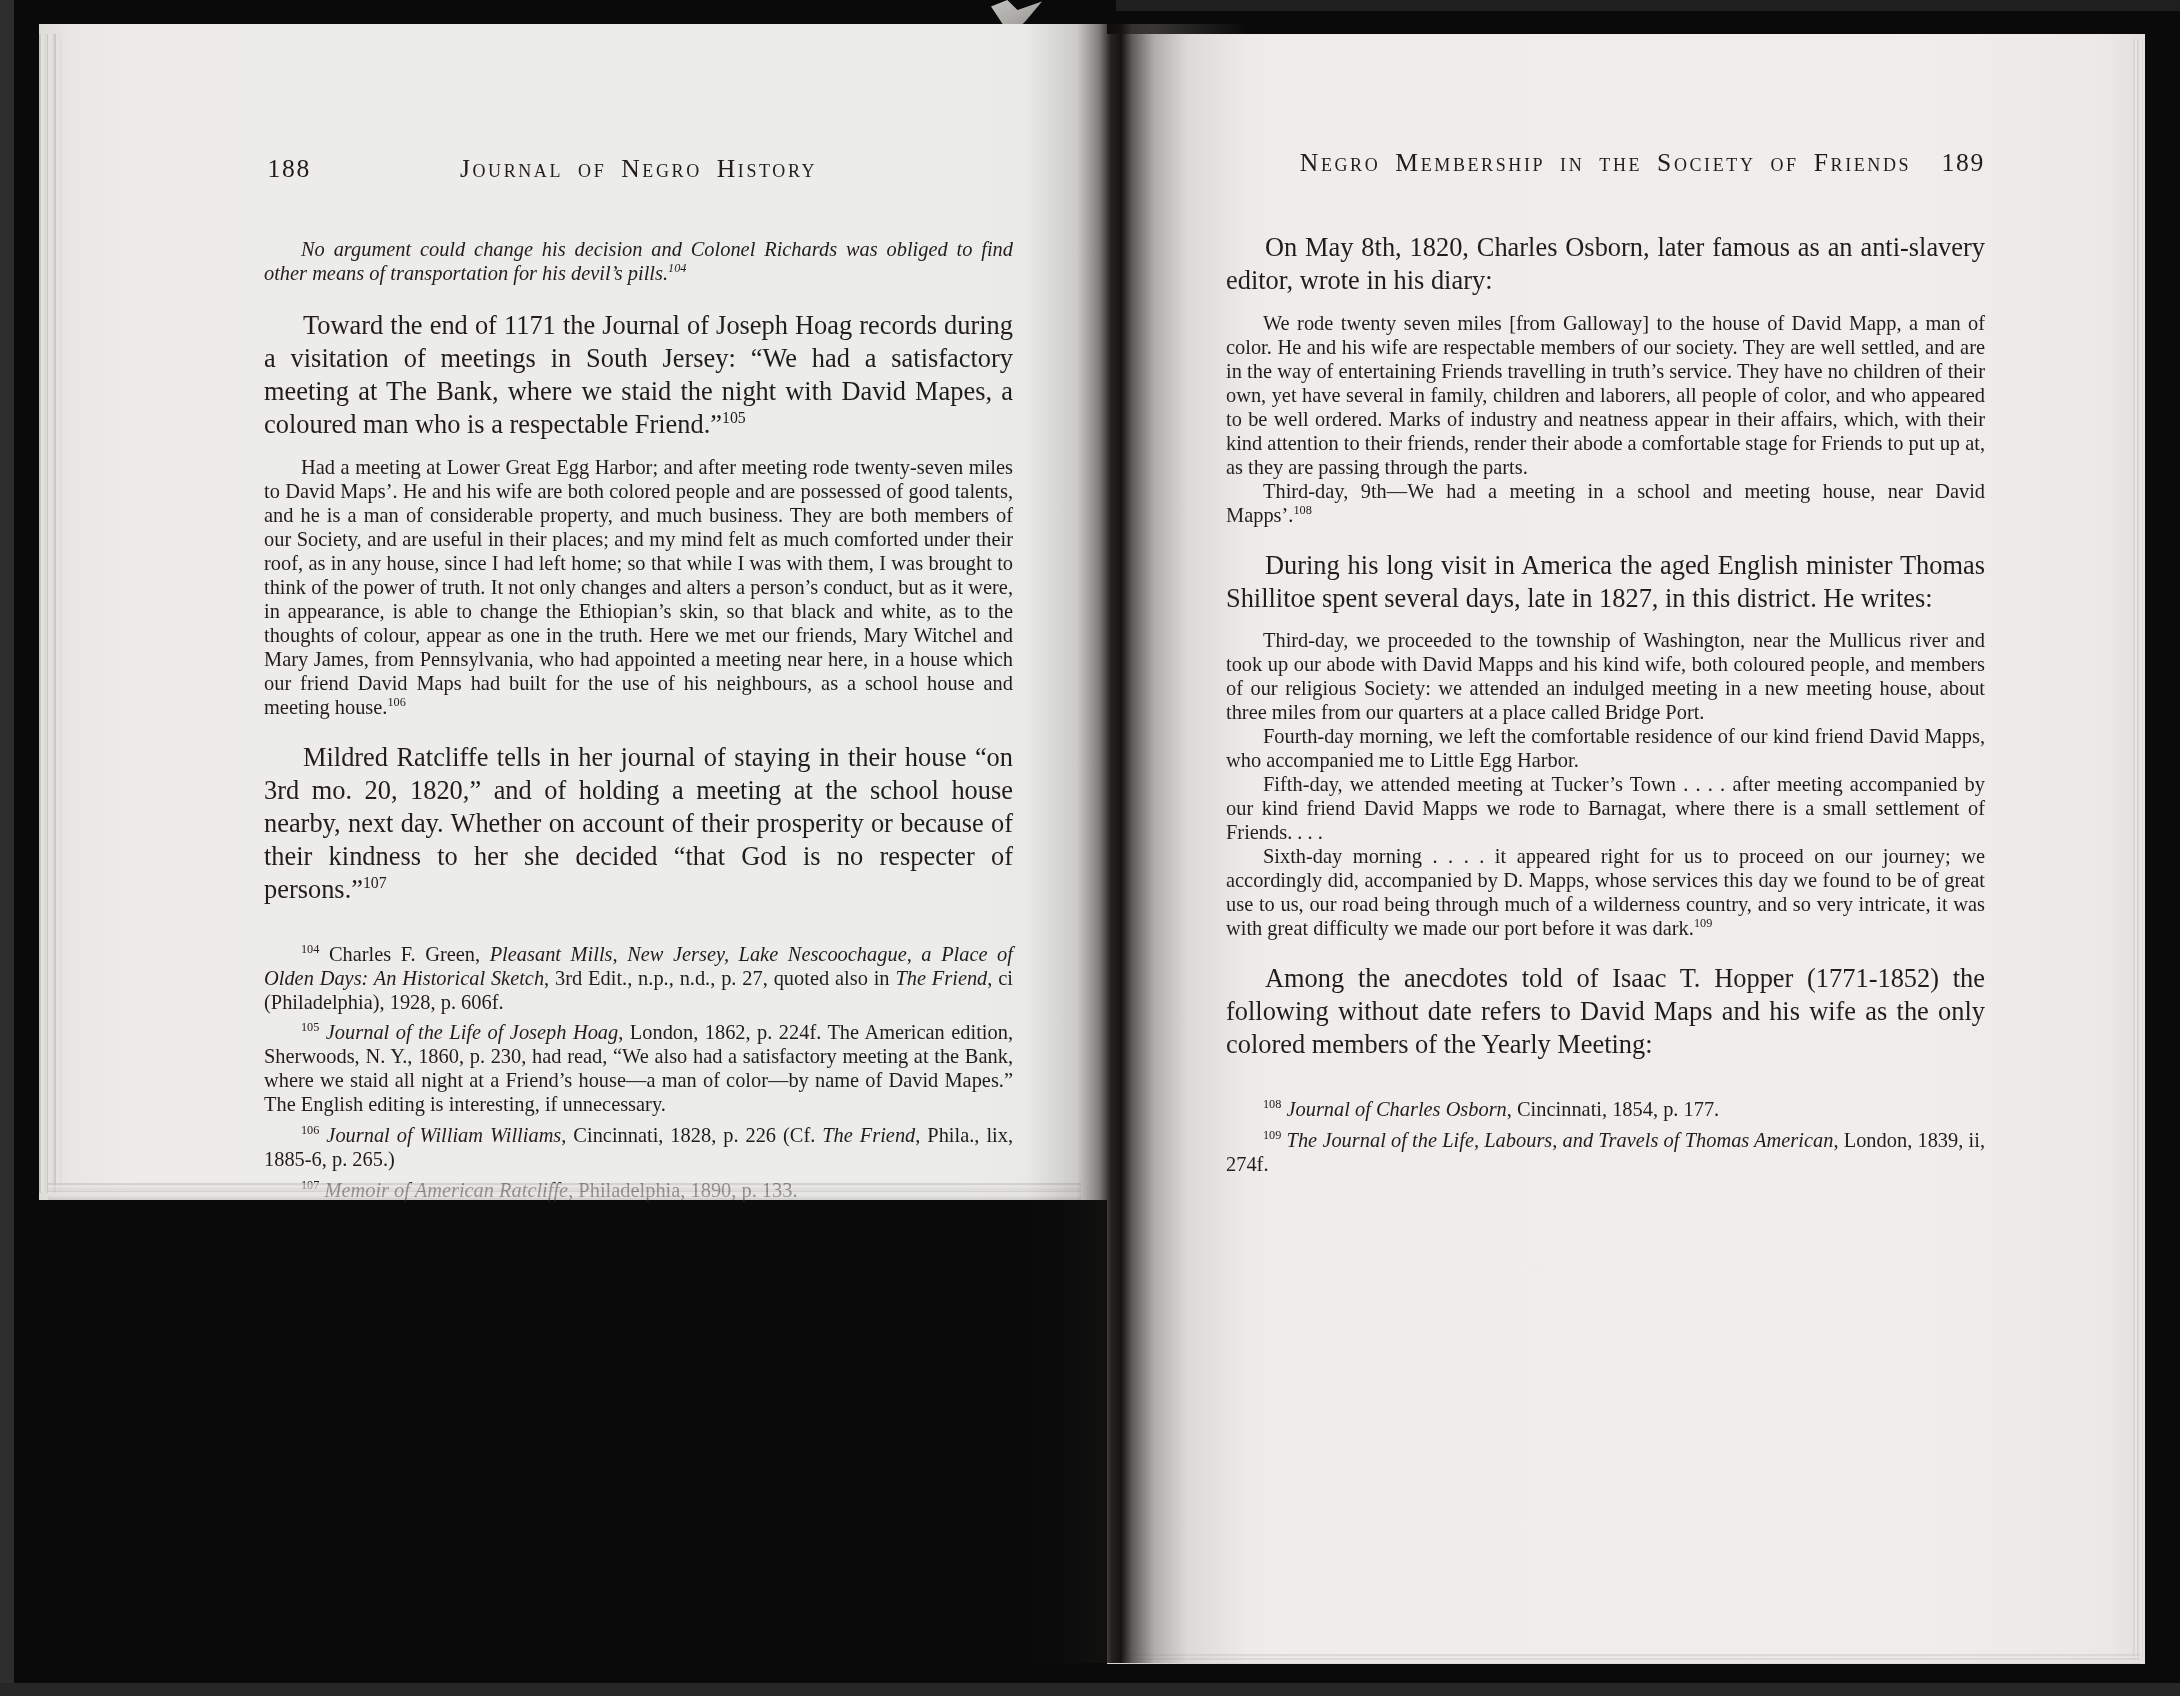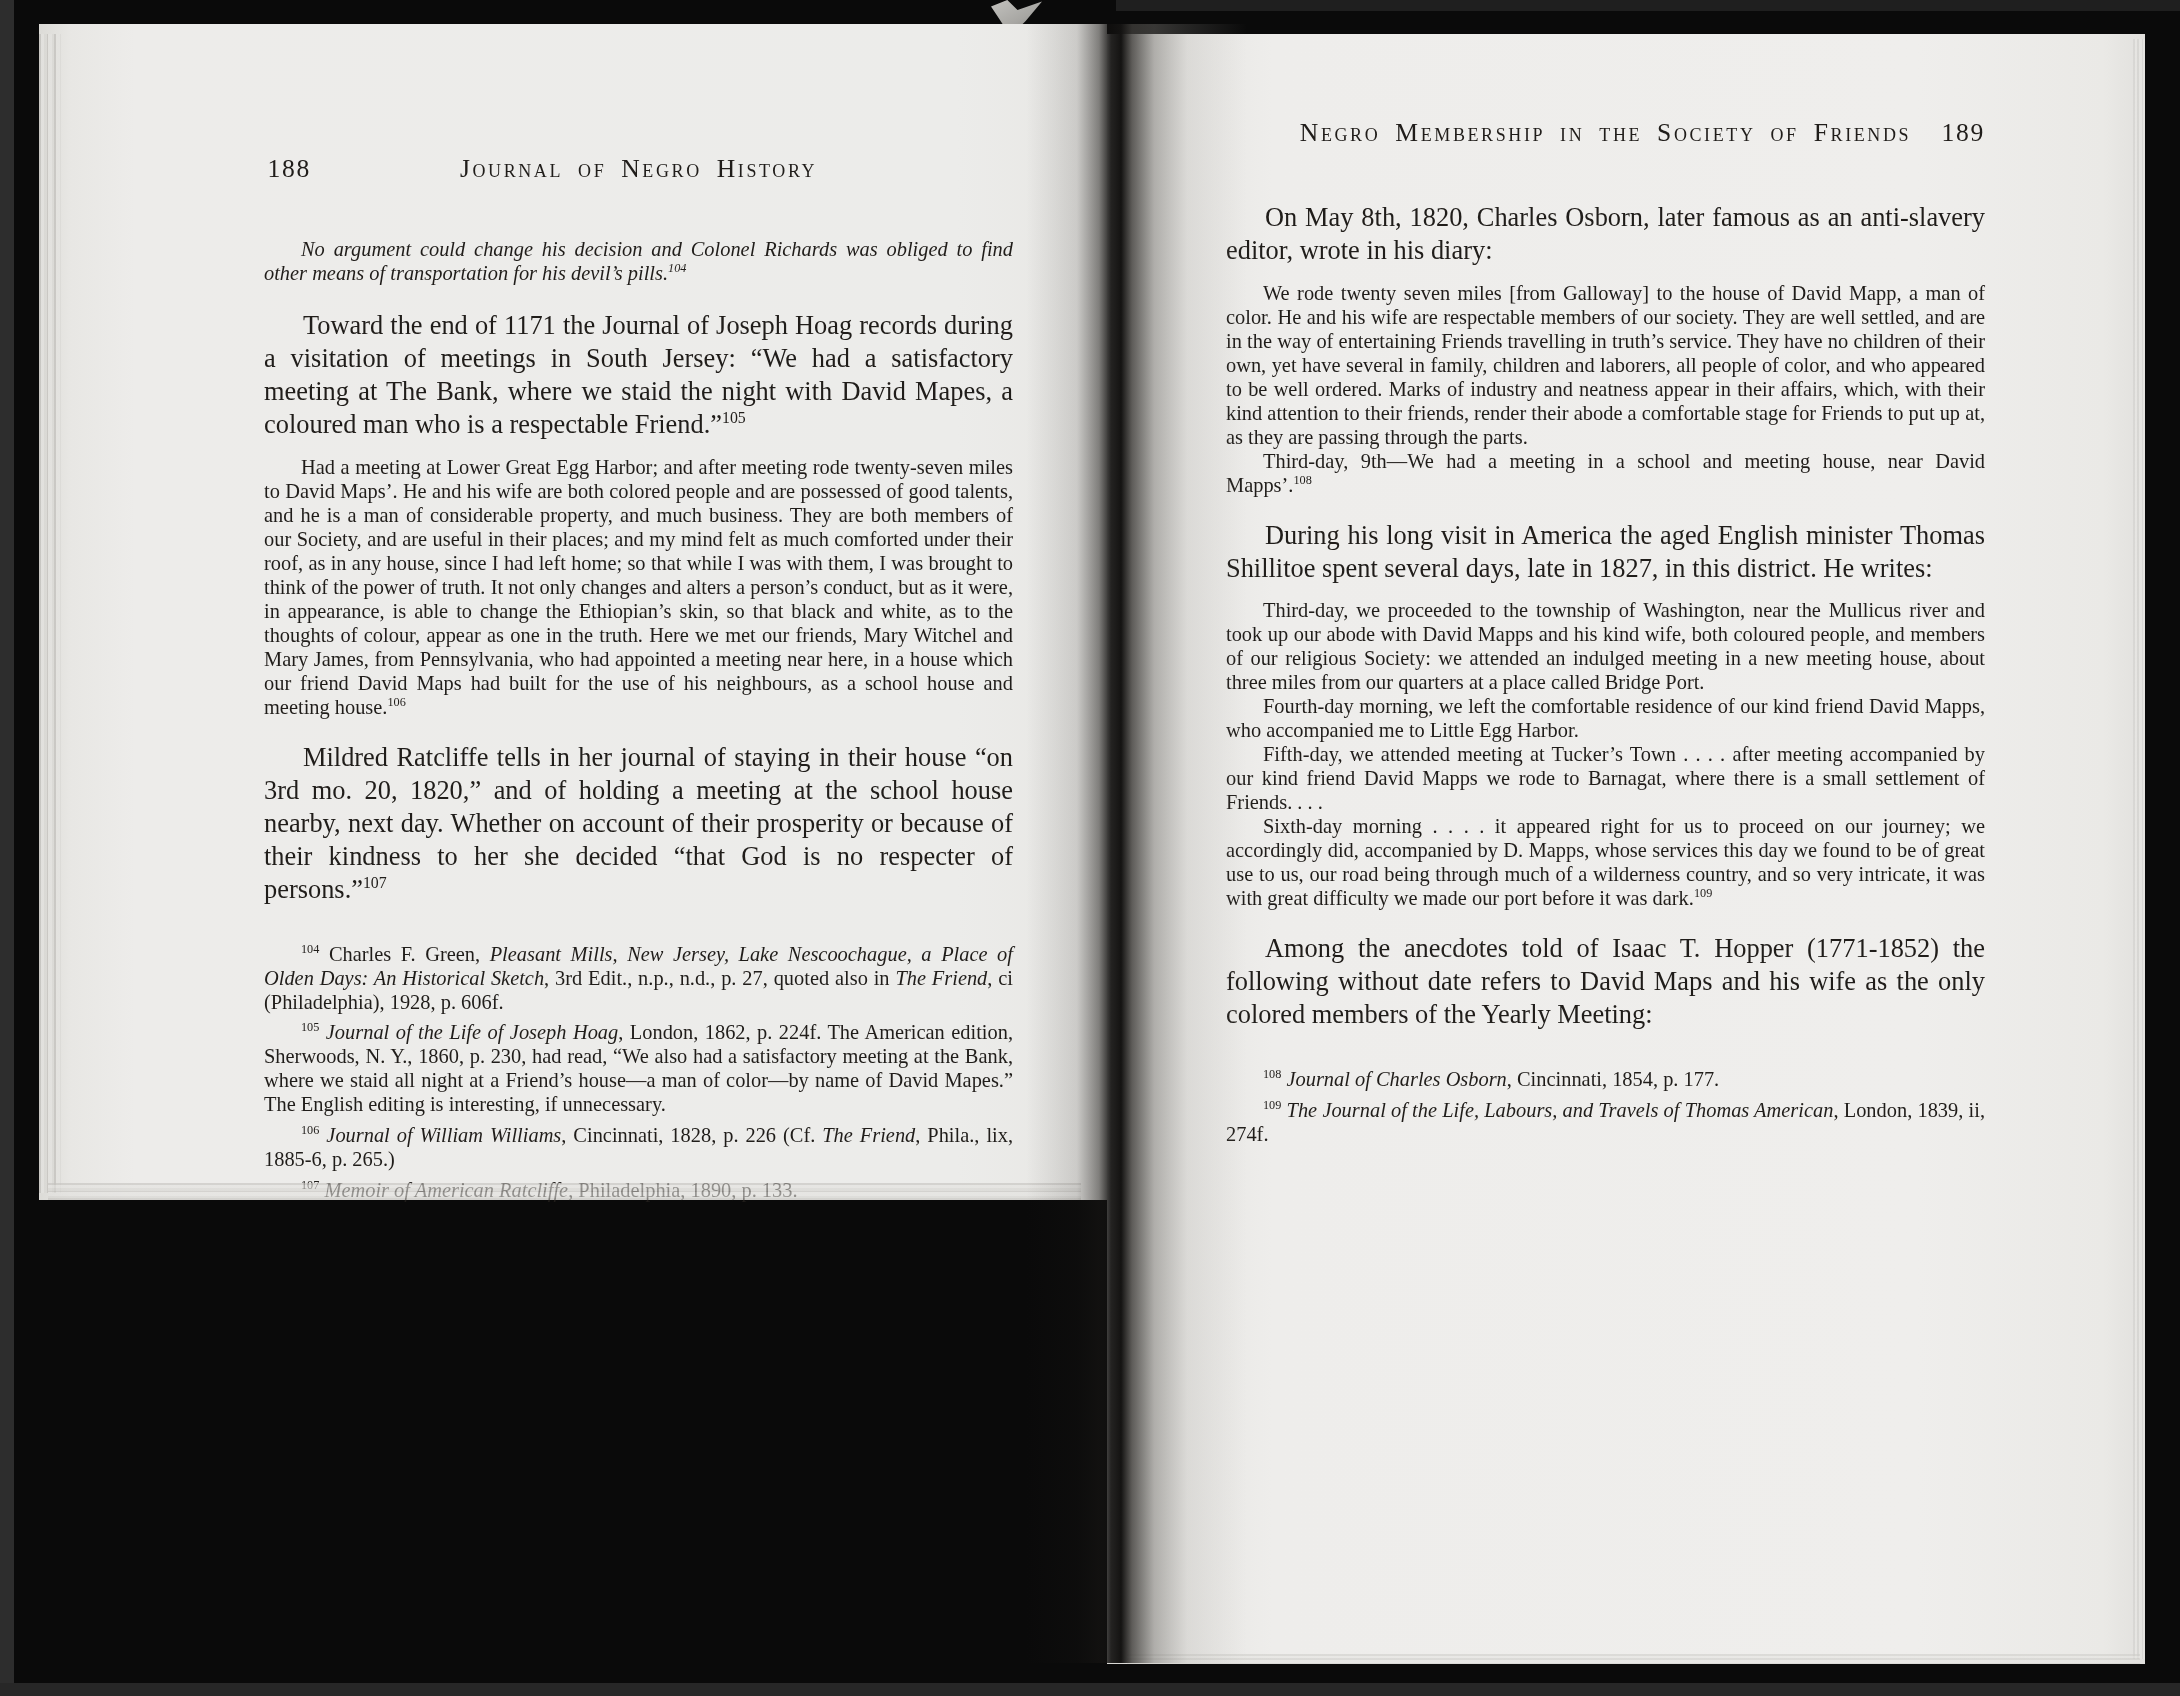--- a/index.html
+++ b/index.html
@@ -67,21 +67,21 @@
       rgba(16,15,14,0.9) 38.5%,
       #141312 43%,
       rgba(62,60,57,0.8) 48%,
       rgba(112,110,106,0.45) 58%,
       rgba(162,160,156,0.18) 73%,
       rgba(170,168,164,0) 100%);
   }
 
   
   .page-inner-left  { padding:128px 94px 0 225px; }
-  .page-inner-right { padding:82px 160px 0 119px; }
+  .page-inner-right { padding:112px 160px 0 119px; }
 
   .running-head {
     position:relative; text-align:center;
     font-size:25.6px; line-height:34px;
     font-variant:small-caps; letter-spacing:2.6px; word-spacing:6px;
     margin-bottom:51px; white-space:nowrap;
   }
   .folio { position:absolute; top:0; font-variant:normal; letter-spacing:1.7px; word-spacing:normal; }
   .folio-left { left:3.4px; }
   .folio-right { right:0; }

